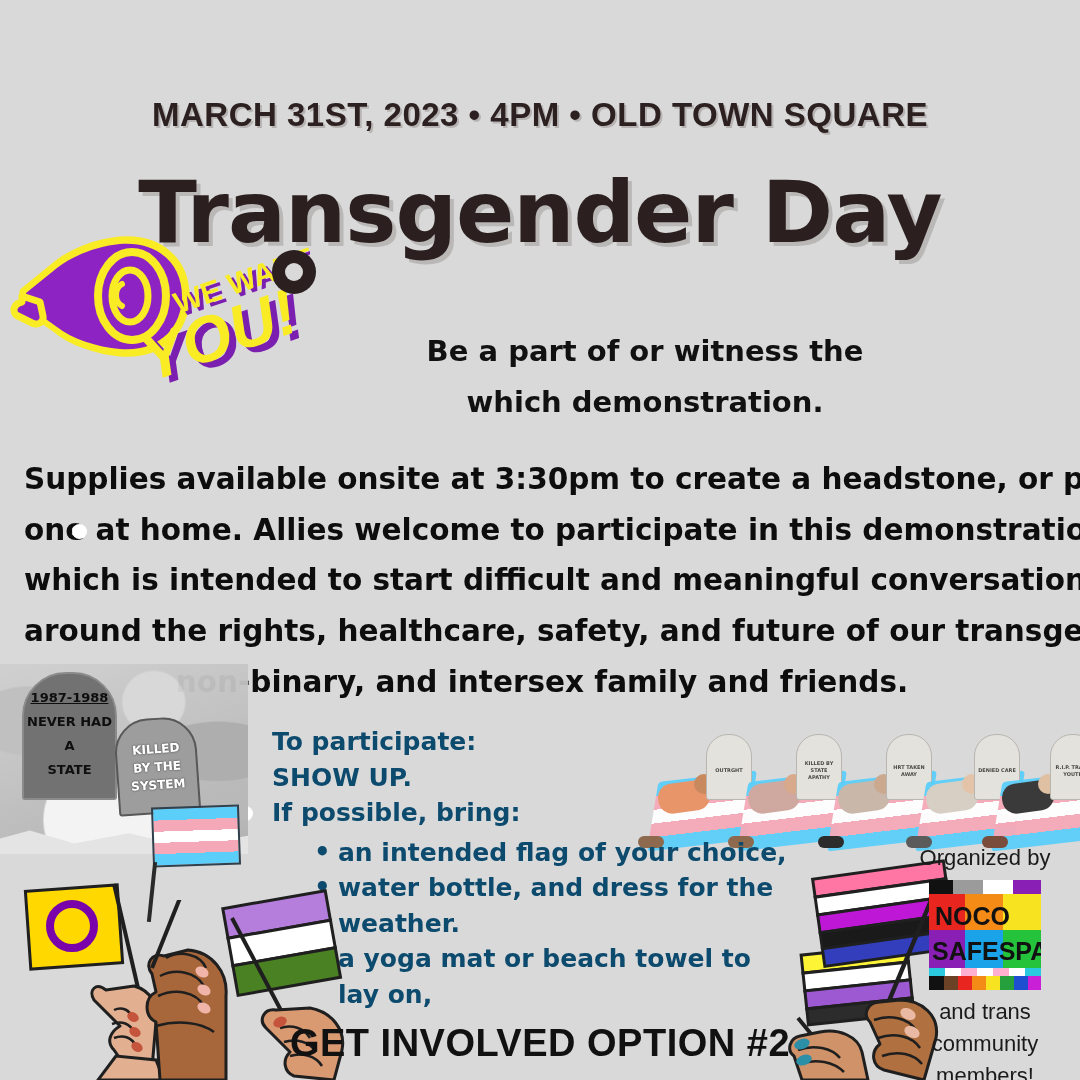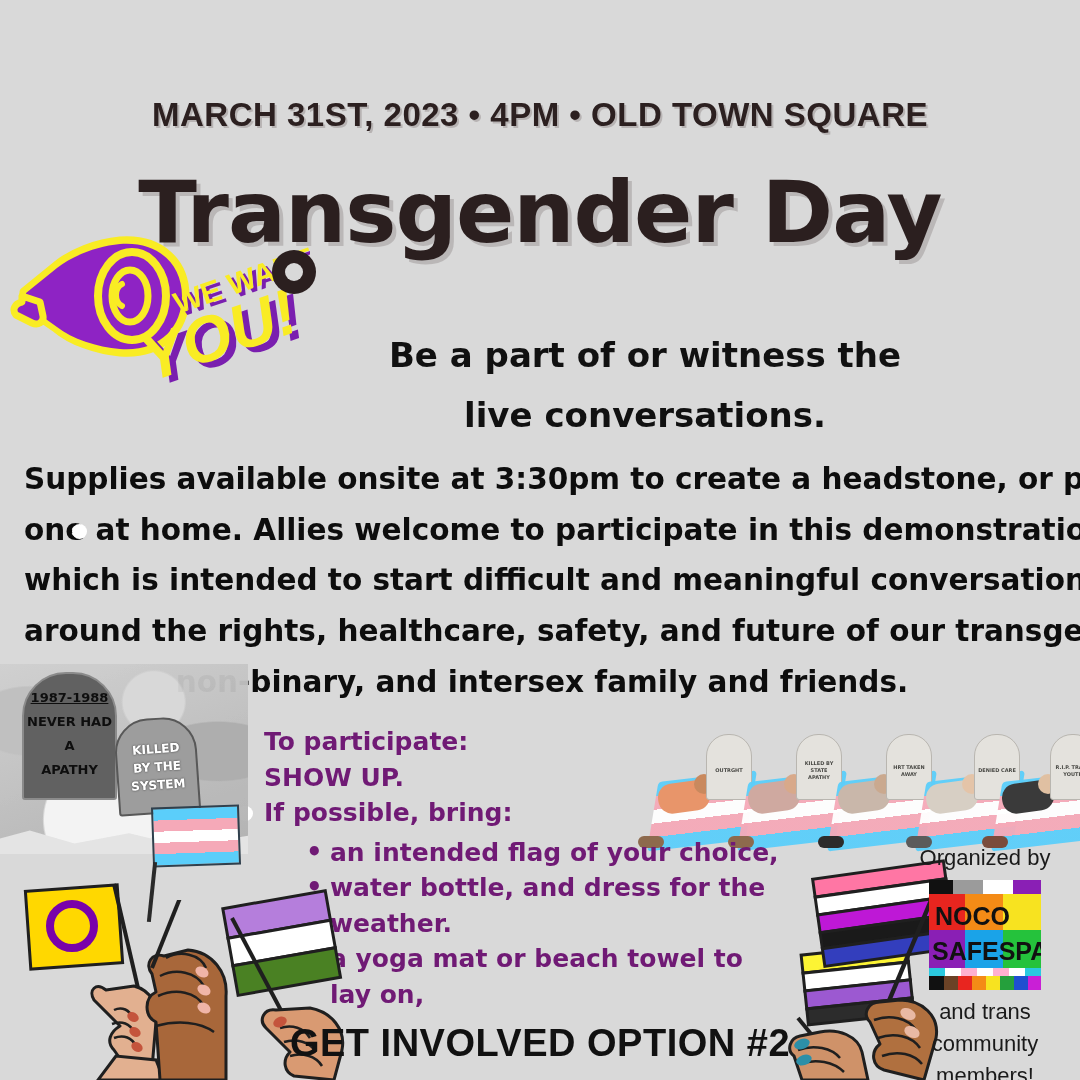--- a/index.html
+++ b/index.html
@@ -64,21 +64,21 @@
     width:18px; height:18px; border-radius:50%; background:#d9d9d9;
   }
 
   
   .subhead {
     position: absolute;
     top: 326px; left: 300px; width: 690px;
     text-align: center;
     font-family: "DejaVu Sans", sans-serif;
     font-weight: 700;
-    font-size: 34px;
+    font-size: 29px;
     line-height: 1.75;
     color: #111;
   }
 
   
   .body-para {
     position: absolute;
     top: 454px; left: 24px; width: 1036px;
     text-align: center;
     font-family: "DejaVu Sans", sans-serif;
@@ -88,24 +88,24 @@
     color: #0d0d0d;
   }
   .white-dot {
     position:absolute; width:15px; height:15px; border-radius:50%;
     background:#fff;
   }
 
   
   .participate {
     position: absolute;
-    left: 264px; top: 724px; width: 520px;
+    left: 272px; top: 724px; width: 520px;
     font-family: "DejaVu Sans", sans-serif;
     font-weight: 700;
-    color: #701a75;
+    color: #0c4a6e;
   }
   .participate .p-line { font-size: 25px; line-height: 1.42; }
   .participate ul { list-style: none; margin: 4px 0 0 42px; }
   .participate li {
     font-size: 25px; line-height: 1.42;
     position: relative; padding-left: 24px;
   }
   .participate li::before {
     content: "\2022";
     position: absolute; left: 0; top: -1px;
@@ -147,21 +147,21 @@
   .photo-left {
     position:absolute; left:0; top:664px;
     width: 248px; height: 190px;
     filter: grayscale(1) contrast(1.12);
     overflow: hidden;
   }
   .hs { position:absolute; background:#efefee; border:2px solid #8a8a8a;}
   .hs1 {
     left:22px; top:8px; width:95px; height:128px;
     border-radius:44px 44px 3px 3px;
-    background:#15803d;
+    background:#737373;
   }
   .hs1 .t {
     position:absolute; left:0; width:100%; text-align:center;
     font-family:"DejaVu Sans", sans-serif; color:#1a1a1a; font-weight:700;
   }
   .hs2 {
     left:116px; top:54px; width:82px; height:96px;
     border-radius:34px 34px 3px 3px;
     background:#9a9a98; border-color:#5c5c5c;
     transform: rotate(-4deg);
@@ -284,40 +284,40 @@
       <g transform="translate(140,160) rotate(-19)">
         <text x="0" y="0" font-family="Liberation Sans, sans-serif" font-weight="700" font-style="italic" font-size="64" fill="#7a1faf" transform="translate(5,7)">YOU!</text>
         <text x="0" y="0" font-family="Liberation Sans, sans-serif" font-weight="700" font-style="italic" font-size="64" fill="#f9ec24">YOU!</text>
       </g>
     </svg>
   </div>
   <div class="dot-deco"></div>
 
   <div class="subhead">
     <div>Be a part of or witness the</div>
-    <div>live conversations.</div>
+    <div>which demonstration.</div>
   </div>
 
   <div class="body-para">
     <div class="nowrap">Supplies available onsite at 3:30pm to create a headstone, or pre-make</div>
     <div class="nowrap">one at home. Allies welcome to participate in this demonstration,</div>
     <div class="nowrap">which is intended to start difficult and meaningful conversations</div>
     <div class="nowrap">around the rights, healthcare, safety, and future of our transgender,</div>
     <div class="nowrap">non-binary, and intersex family and friends.</div>
   </div>
   <div class="white-dot" style="left:72px; top:524px;"></div>
   <div class="white-dot" style="left:238px; top:806px;"></div>
 
   <div class="photo-left">
     <div class="bg-crowd"></div>
     <div class="hs hs1">
       <div class="t" style="top:16px; font-size:13px; text-decoration:underline;">1987-1988</div>
       <div class="t" style="top:40px; font-size:13px;">NEVER HAD</div>
       <div class="t" style="top:64px; font-size:13px;">A</div>
-      <div class="t" style="top:88px; font-size:13px;">APATHY</div>
+      <div class="t" style="top:88px; font-size:13px;">STATE</div>
     </div>
     <div class="hs hs2">
       <div class="t" style="top:22px; font-size:12px;">KILLED</div>
       <div class="t" style="top:40px; font-size:12px;">BY THE</div>
       <div class="t" style="top:58px; font-size:12px;">SYSTEM</div>
     </div>
     <div class="mask-bottom"></div>
   </div>
 
   <div class="transflag-mid"></div>

